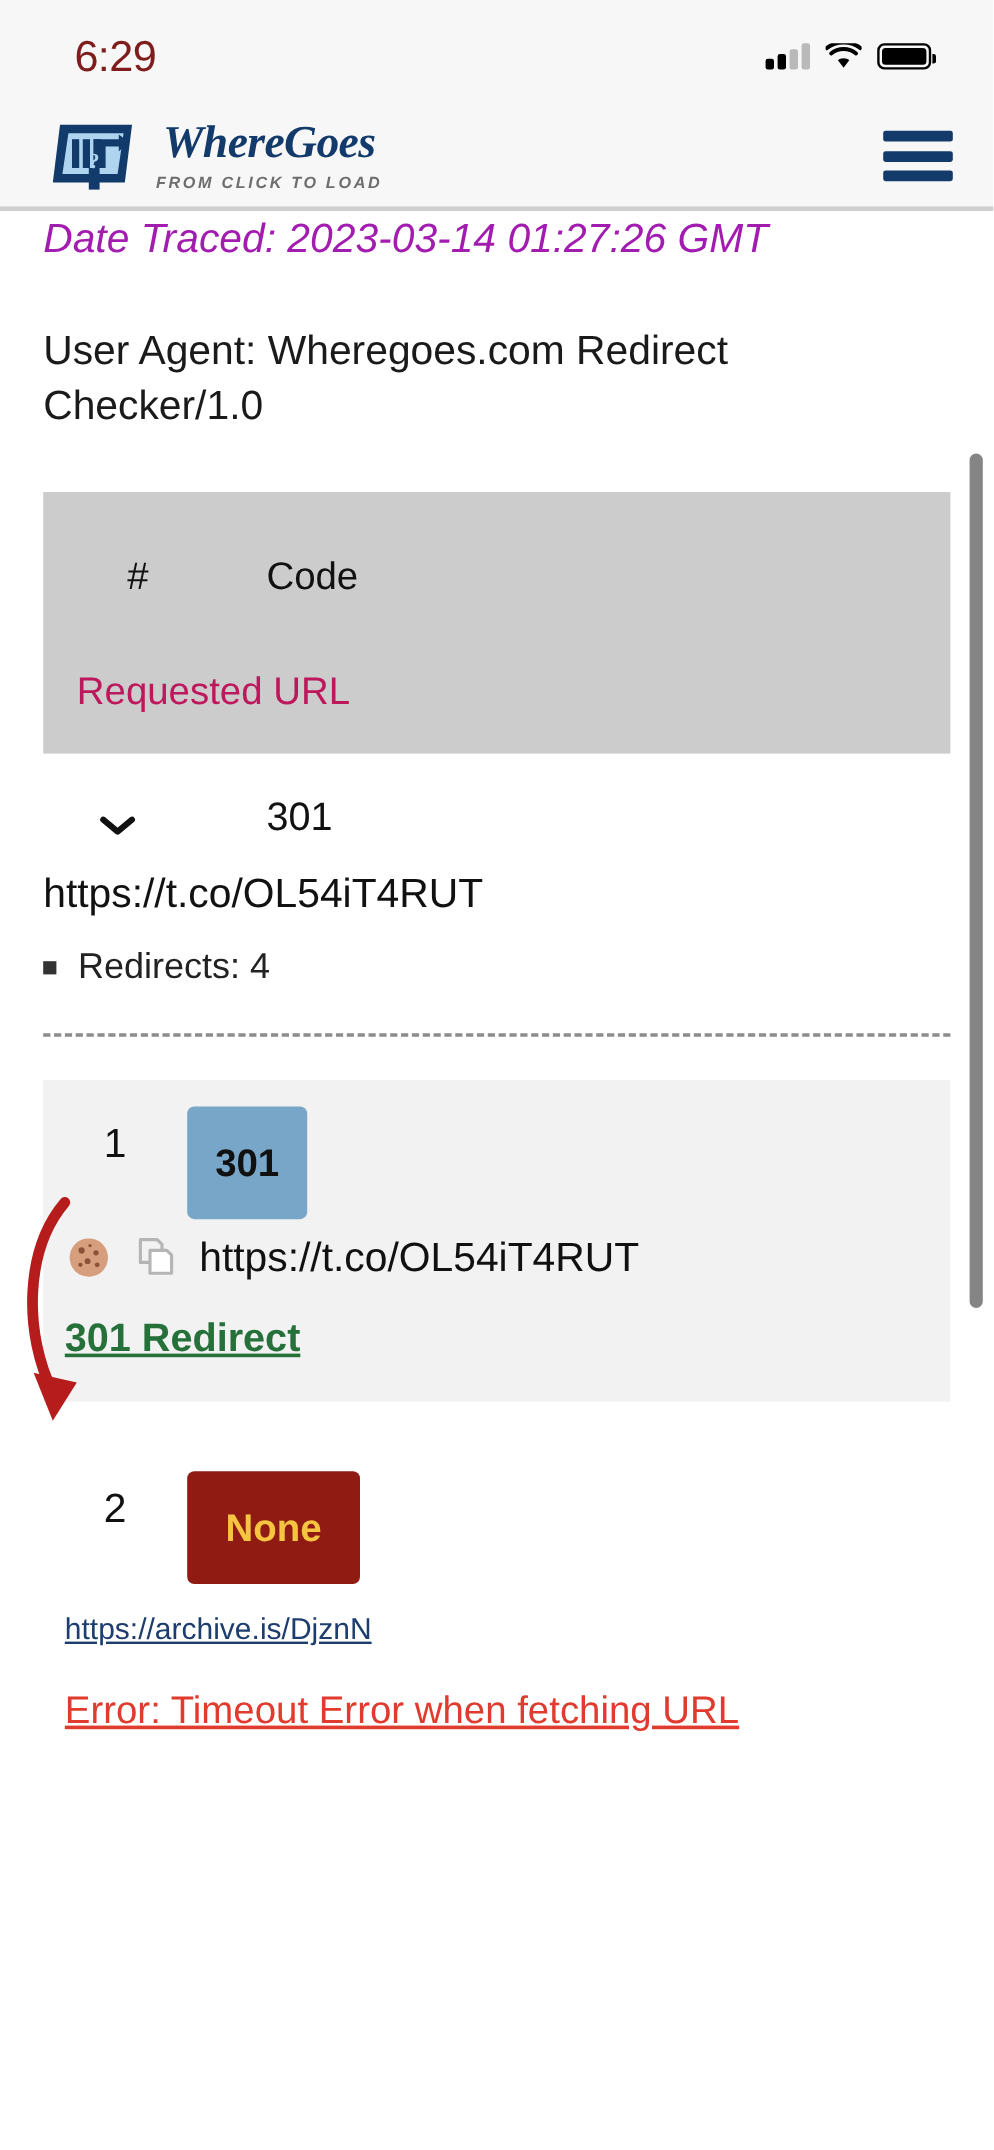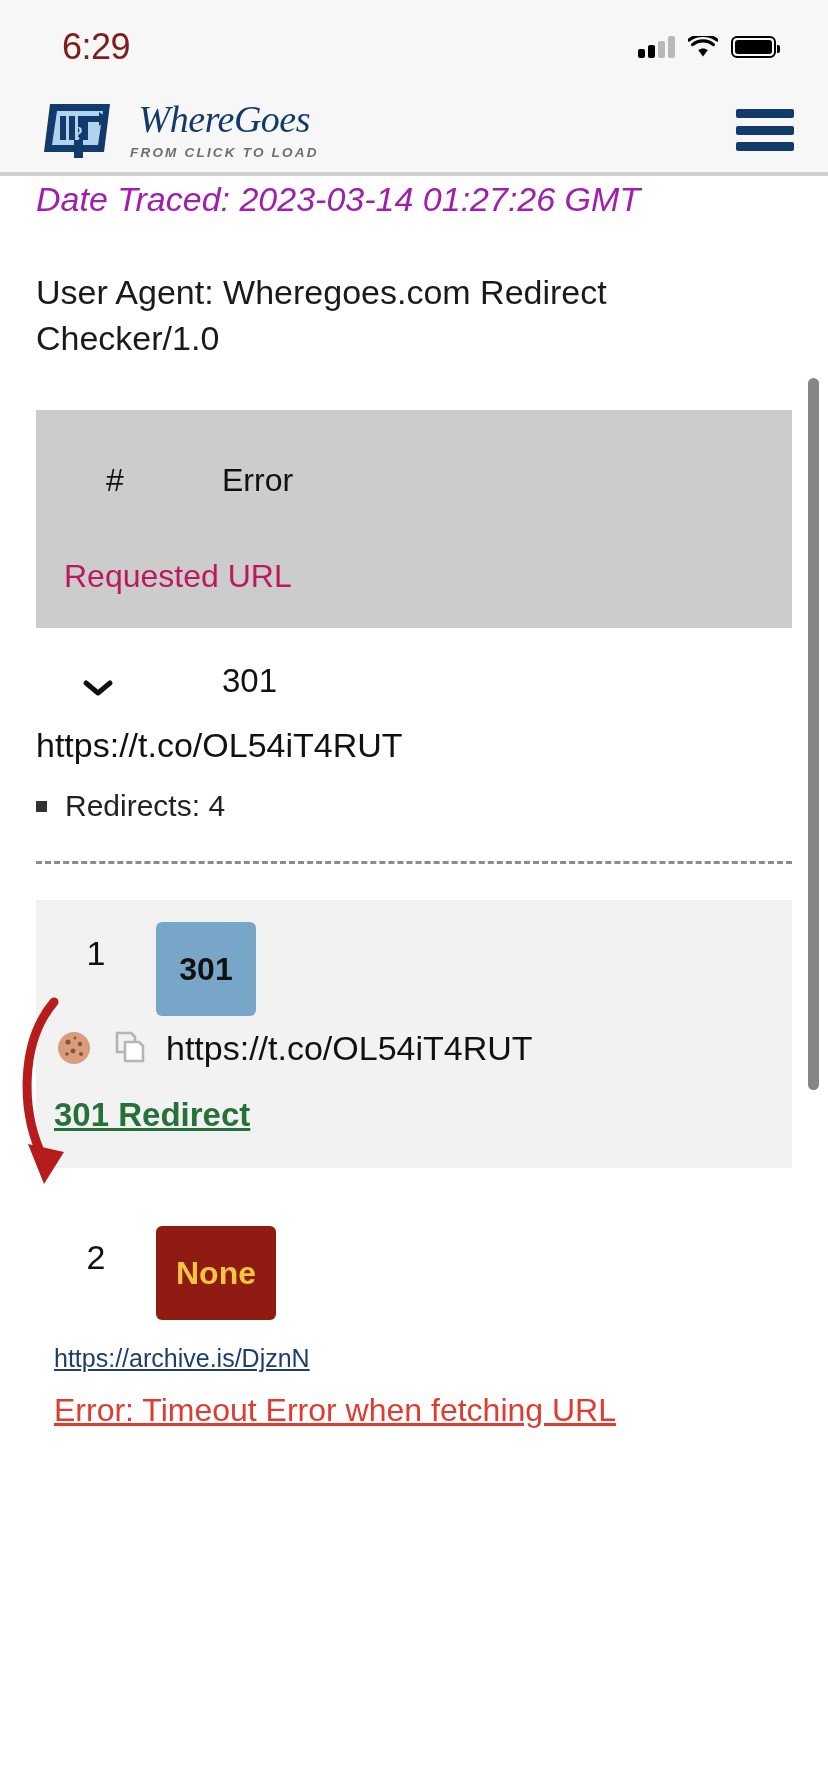--- a/index.html
+++ b/index.html
@@ -85,21 +85,21 @@
     align-items: center;
     justify-content: space-between;
     padding: 0 34px 0 44px;
   }
   .logo-wrap { display: flex; align-items: center; gap: 14px; }
   .logo-mark { width: 72px; height: 72px; display:block; }
   .logo-text { display: flex; flex-direction: column; align-items: center; }
   .brand {
     font-family: "Liberation Serif", serif;
     font-size: 38px;
-    font-weight: normal;
+    font-weight: bold;
     font-style: italic;
     color: #123a6b;
     letter-spacing: -0.5px;
     line-height: 1;
     white-space: nowrap;
     text-align: right;
   }
   .tagline {
     font-size: 13.5px;
     font-style: italic;
@@ -241,21 +241,21 @@
     width: 100px;
     height: 94px;
     border-radius: 6px;
     display: flex;
     align-items: center;
     justify-content: center;
     font-size: 32px;
     font-weight: bold;
   }
   .code-box.blue { background: #78a6c8; color: #111; }
-  .code-box.dark { background: #8f1b12; color: #f5c542; width: 120px; }
+  .code-box.dark { background: #8f1b12; color: #f5c542; width: 144px; }
   .hop-url-row {
     display: flex;
     align-items: center;
     gap: 16px;
     padding: 0 18px;
     margin-top: -6px;
   }
   .hop-url-row .url-txt { font-size: 34px; color: #111; }
   .cookie-ic { width: 40px; height: 40px; flex: none; }
   .copy-ic { width: 40px; height: 40px; flex: none; }
@@ -273,21 +273,21 @@
     padding: 0 18px;
     margin-top: 6px;
   }
   .hop-link a {
     font-size: 25px;
     color: #1c3d6e;
     text-decoration: underline;
   }
   .hop-err {
     padding: 0 18px;
-    margin-top: 19px;
+    margin-top: 34px;
   }
   .hop-err a {
     font-size: 32px;
     color: #e03b2e;
     text-decoration: underline;
   }
 
   
   .arrow-svg {
     position: absolute;
@@ -393,21 +393,21 @@
 
     <div class="meta-line">Date Traced: 2023-03-14 01:27:26 GMT</div>
 
     <div class="ua-line">
       <b>User Agent:</b>
       <span>Wheregoes.com Redirect Checker/1.0</span>
     </div>
 
     <div class="tbl-head">
       <div class="th-hash">#</div>
-      <div class="th-code">Error</div>
+      <div class="th-code">Code</div>
       <div class="th-url">Requested URL</div>
     </div>
 
     <div class="sum-row">
       <svg class="chev" viewBox="0 0 32 20">
         <path d="M4 5 L16 15 L28 5" stroke="#111" stroke-width="5" fill="none" stroke-linecap="round" stroke-linejoin="round"></path>
       </svg>
       <div class="sum-code">301</div>
     </div>
     <div class="sum-url">https://t.co/OL54iT4RUT</div>

